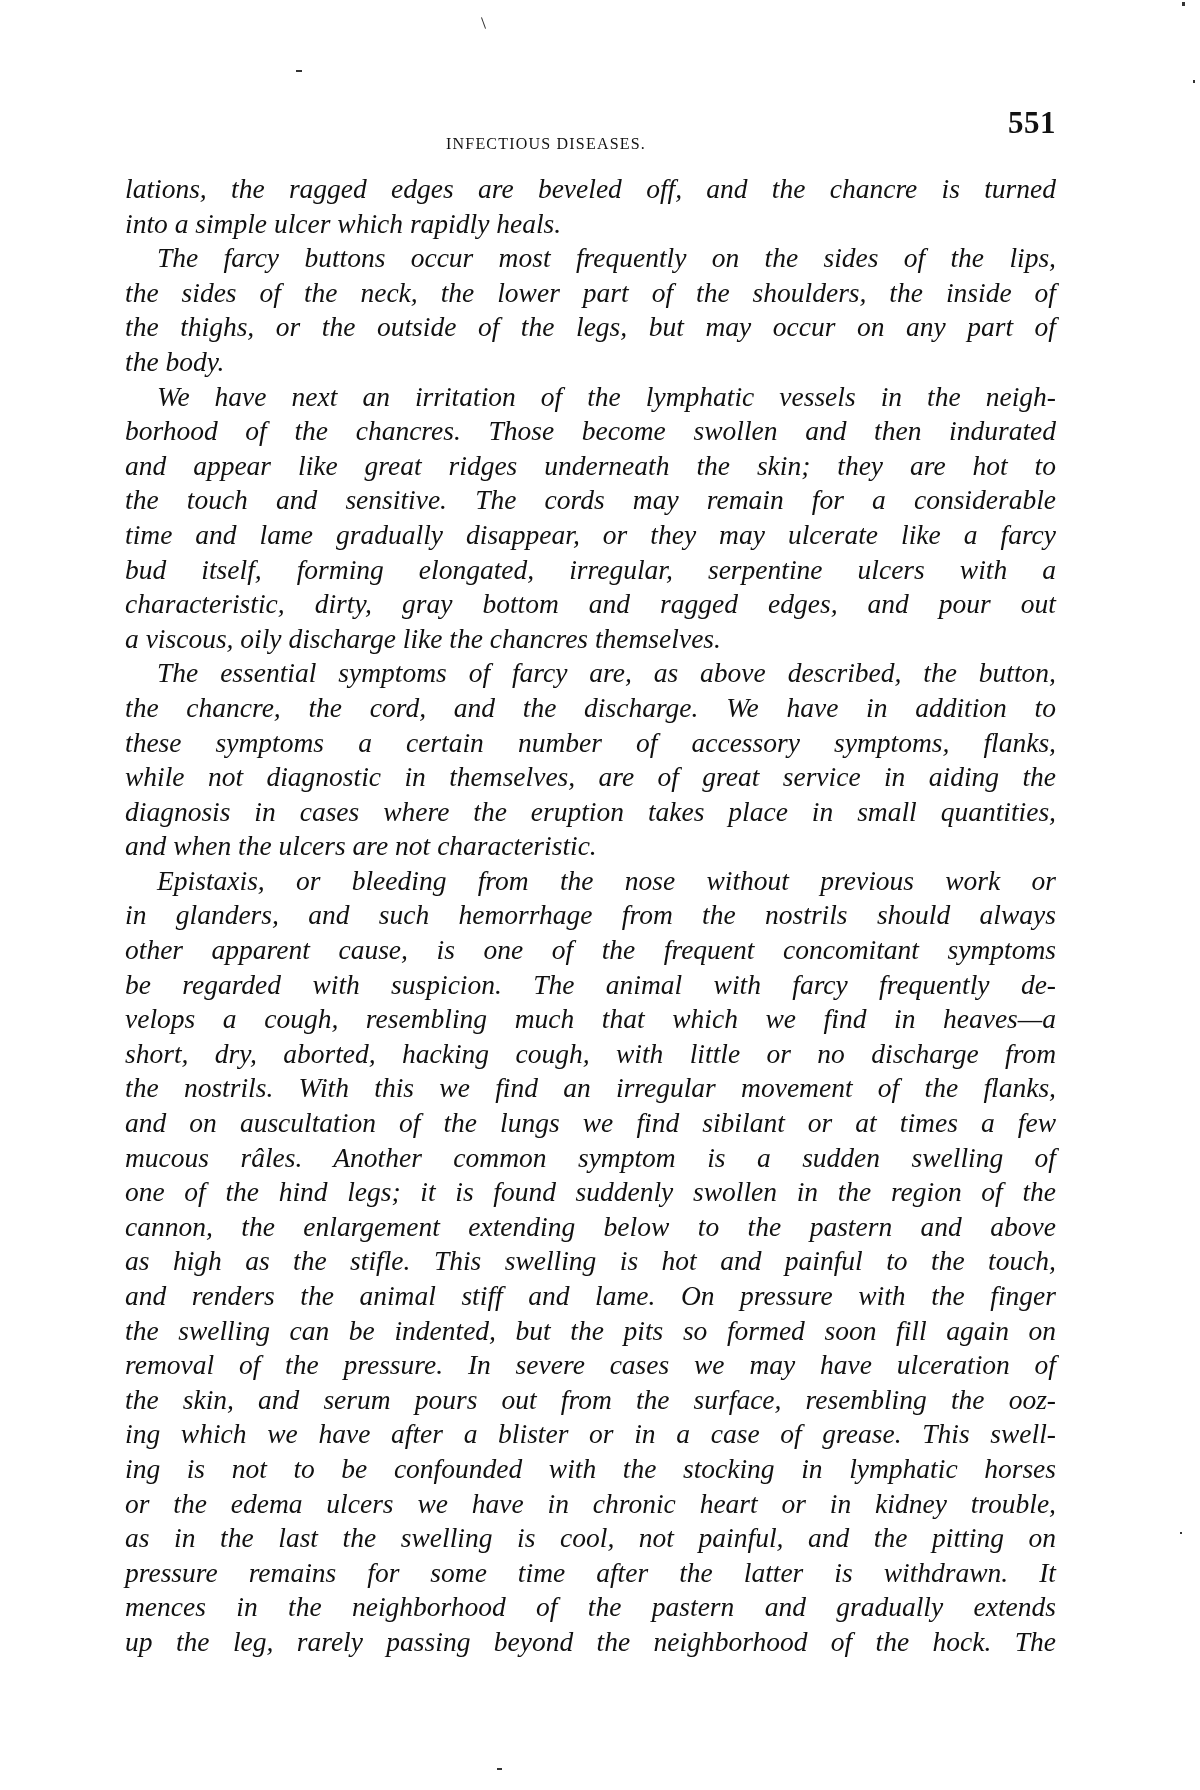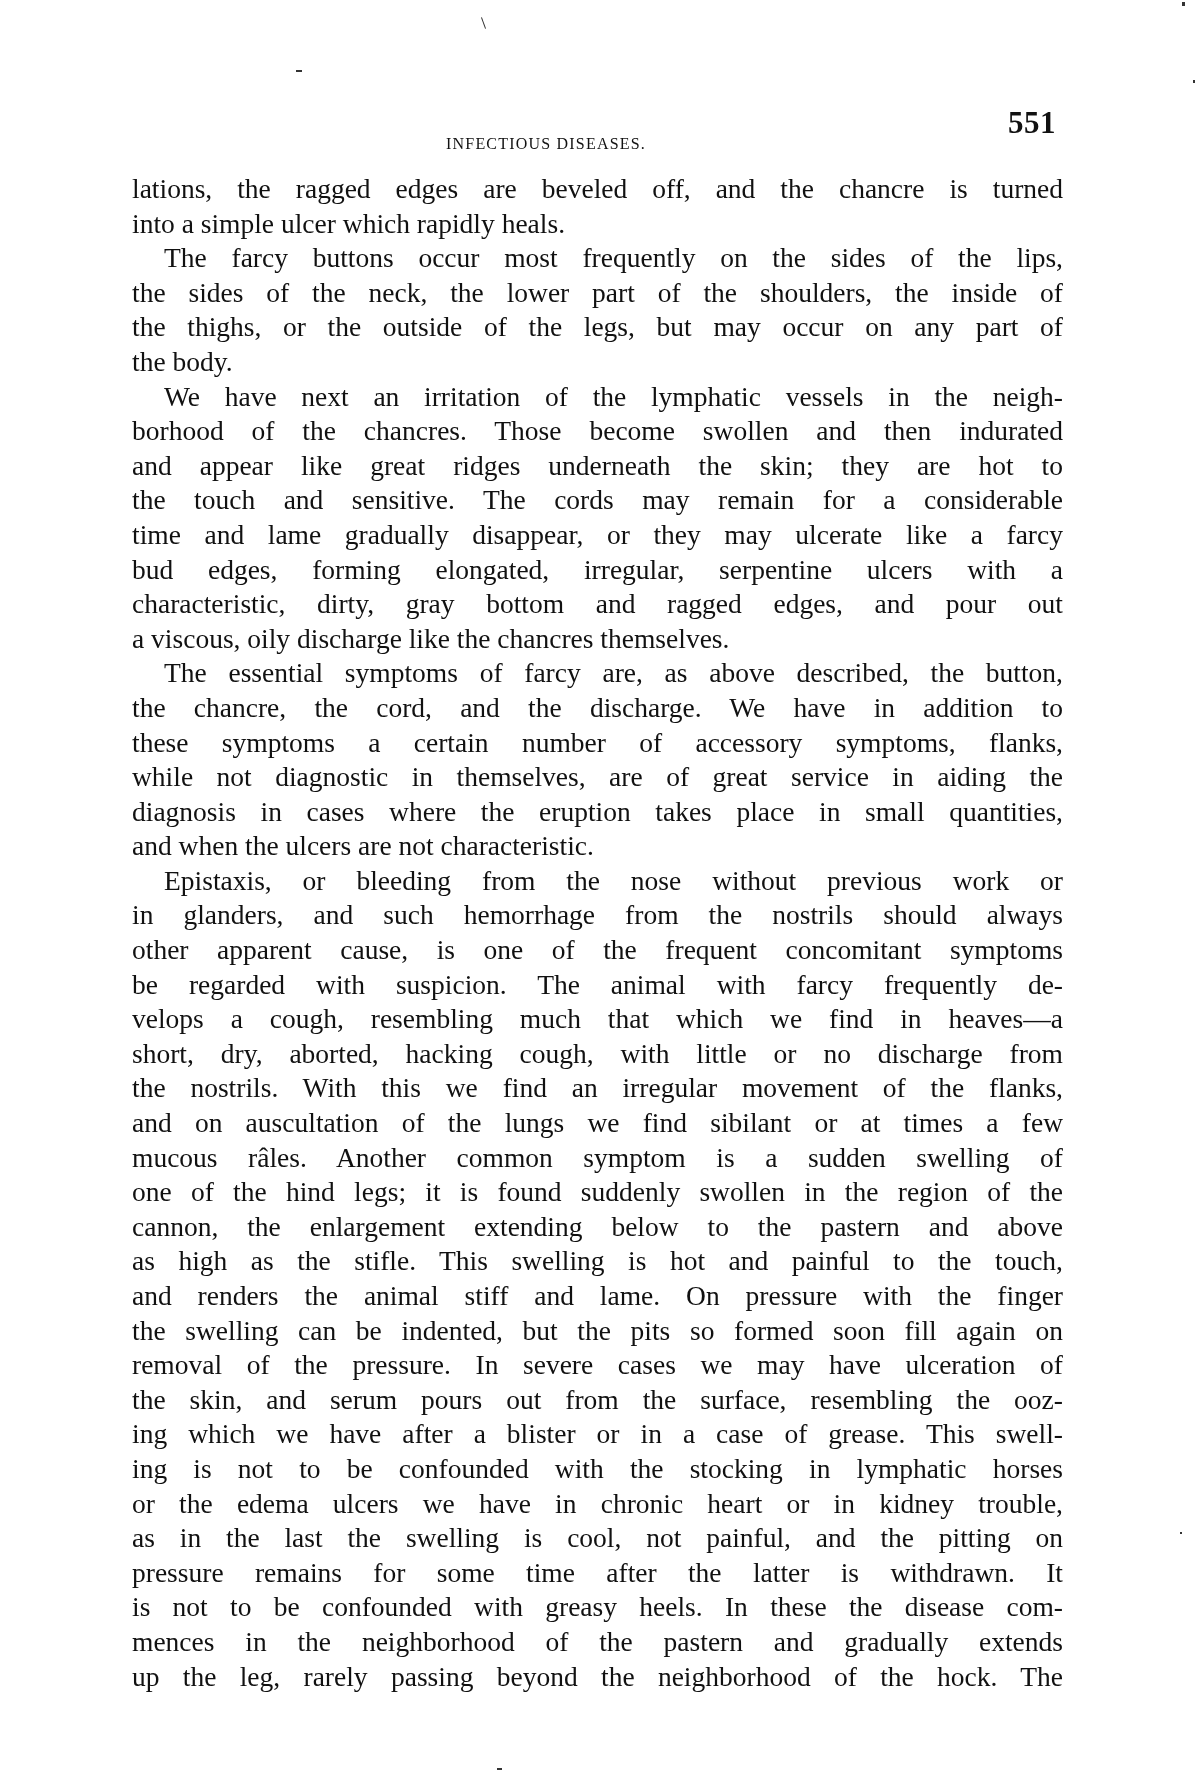--- a/index.html
+++ b/index.html
@@ -30,23 +30,24 @@
     position: absolute;
     left: 1008px;
     top: 106px;
     font-size: 31px;
     font-weight: bold;
     line-height: 34px;
     letter-spacing: 0.5px;
   }
   .body-text {
     position: absolute;
-    left: 132px;
+    left: 125px;
     top: 172px;
     width: 931px;
+    font-style: italic;
   }
   .line {
     display: block;
     height: 34.6px;
     line-height: 34.6px;
     font-size: 27.5px;
     white-space: nowrap;
     text-align: justify;
     text-align-last: justify;
     overflow: visible;
@@ -73,21 +74,21 @@
     <span class="line last">into a simple ulcer which rapidly heals.</span>
     <span class="line indent">The farcy buttons occur most frequently on the sides of the lips,</span>
     <span class="line">the sides of the neck, the lower part of the shoulders, the inside of</span>
     <span class="line">the thighs, or the outside of the legs, but may occur on any part of</span>
     <span class="line last">the body.</span>
     <span class="line indent">We have next an irritation of the lymphatic vessels in the neigh-</span>
     <span class="line">borhood of the chancres. Those become swollen and then indurated</span>
     <span class="line">and appear like great ridges underneath the skin; they are hot to</span>
     <span class="line">the touch and sensitive. The cords may remain for a considerable</span>
     <span class="line">time and lame gradually disappear, or they may ulcerate like a farcy</span>
-    <span class="line">bud edges, forming elongated, irregular, serpentine ulcers with a</span>
+    <span class="line">bud itself, forming elongated, irregular, serpentine ulcers with a</span>
     <span class="line">characteristic, dirty, gray bottom and ragged edges, and pour out</span>
     <span class="line last">a viscous, oily discharge like the chancres themselves.</span>
     <span class="line indent">The essential symptoms of farcy are, as above described, the button,</span>
     <span class="line">the chancre, the cord, and the discharge. We have in addition to</span>
     <span class="line">these symptoms a certain number of accessory symptoms, flanks,</span>
     <span class="line">while not diagnostic in themselves, are of great service in aiding the</span>
     <span class="line">diagnosis in cases where the eruption takes place in small quantities,</span>
     <span class="line last">and when the ulcers are not characteristic.</span>
     <span class="line indent">Epistaxis, or bleeding from the nose without previous work or</span>
     <span class="line">in glanders, and such hemorrhage from the nostrils should always</span>
@@ -103,21 +104,20 @@
     <span class="line">as high as the stifle. This swelling is hot and painful to the touch,</span>
     <span class="line">and renders the animal stiff and lame. On pressure with the finger</span>
     <span class="line">the swelling can be indented, but the pits so formed soon fill again on</span>
     <span class="line">removal of the pressure. In severe cases we may have ulceration of</span>
     <span class="line">the skin, and serum pours out from the surface, resembling the ooz-</span>
     <span class="line">ing which we have after a blister or in a case of grease. This swell-</span>
     <span class="line">ing is not to be confounded with the stocking in lymphatic horses</span>
     <span class="line">or the edema ulcers we have in chronic heart or in kidney trouble,</span>
     <span class="line">as in the last the swelling is cool, not painful, and the pitting on</span>
     <span class="line">pressure remains for some time after the latter is withdrawn. It</span>
-    <span class="line">is not to be confounded with greasy heels. In these the disease com-</span>
     <span class="line">mences in the neighborhood of the pastern and gradually extends</span>
     <span class="line">up the leg, rarely passing beyond the neighborhood of the hock. The</span>
   </div>
 
 <div class="speck" style="left:483px;top:17px;width:1px;height:12px;transform:rotate(-20deg);"></div>
 <div class="speck" style="left:296px;top:70px;width:6px;height:2px;"></div>
 <div class="speck" style="left:1182px;top:2px;width:3px;height:4px;"></div>
 <div class="speck" style="left:1193px;top:80px;width:2px;height:3px;"></div>
 <div class="speck" style="left:1180px;top:1532px;width:2px;height:2px;"></div>
 <div class="speck" style="left:497px;top:1768px;width:5px;height:2px;"></div>

